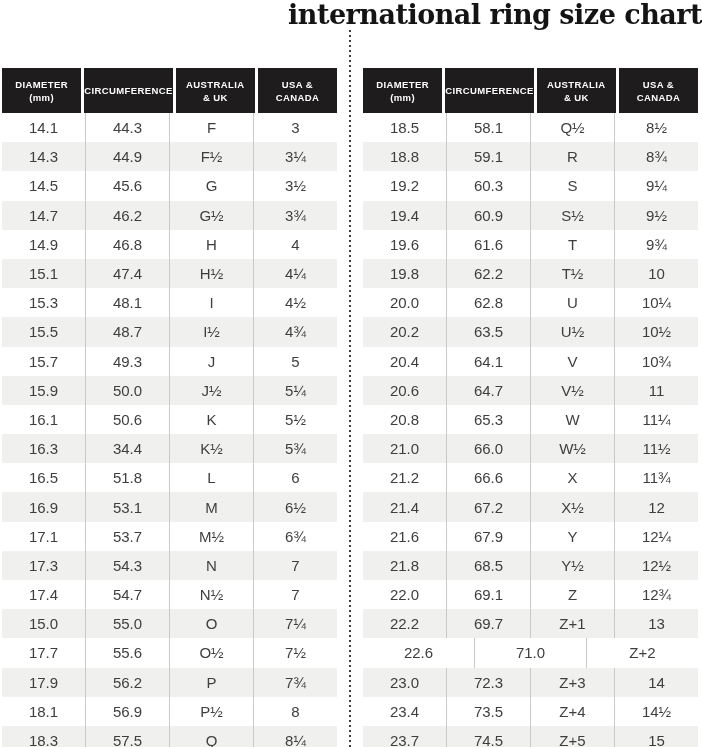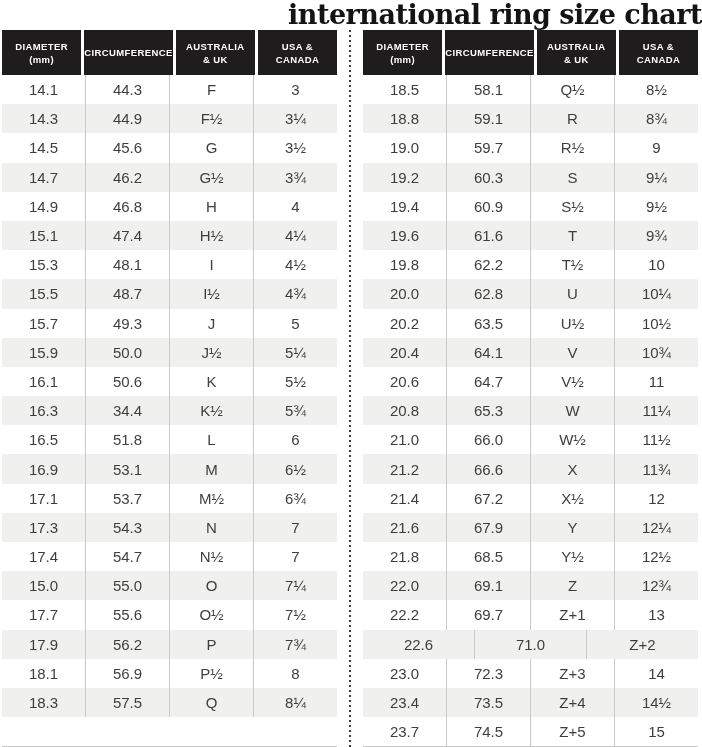--- a/index.html
+++ b/index.html
@@ -25,20 +25,21 @@
     display:flex;
     height:717px;
     padding-left:2px;
     padding-right:4px;
   }
   .table {
     width:335px;
     border-bottom:1px solid #c9c9c9;
     display:flex;
     flex-direction:column;
+    margin-top:38px;
   }
   .spacer {
     flex:1;
     display:flex;
     justify-content:center;
   }
   .divider {
     width:2px;
     height:100%;
     background-image:repeating-linear-gradient(to bottom, #3b3b3b 0 2px, transparent 2px 5px);
@@ -257,26 +258,20 @@
           <div class="tcell">Q½</div>
           <div class="tcell">8½</div>
         </div>
         <div class="trow">
           <div class="tcell">18.8</div>
           <div class="tcell">59.1</div>
           <div class="tcell">R</div>
           <div class="tcell">8¾</div>
         </div>
         <div class="trow">
-          <div class="tcell">19.0</div>
-          <div class="tcell">59.7</div>
-          <div class="tcell">R½</div>
-          <div class="tcell">9</div>
-        </div>
-        <div class="trow">
           <div class="tcell">19.2</div>
           <div class="tcell">60.3</div>
           <div class="tcell">S</div>
           <div class="tcell">9¼</div>
         </div>
         <div class="trow">
           <div class="tcell">19.4</div>
           <div class="tcell">60.9</div>
           <div class="tcell">S½</div>
           <div class="tcell">9½</div>

